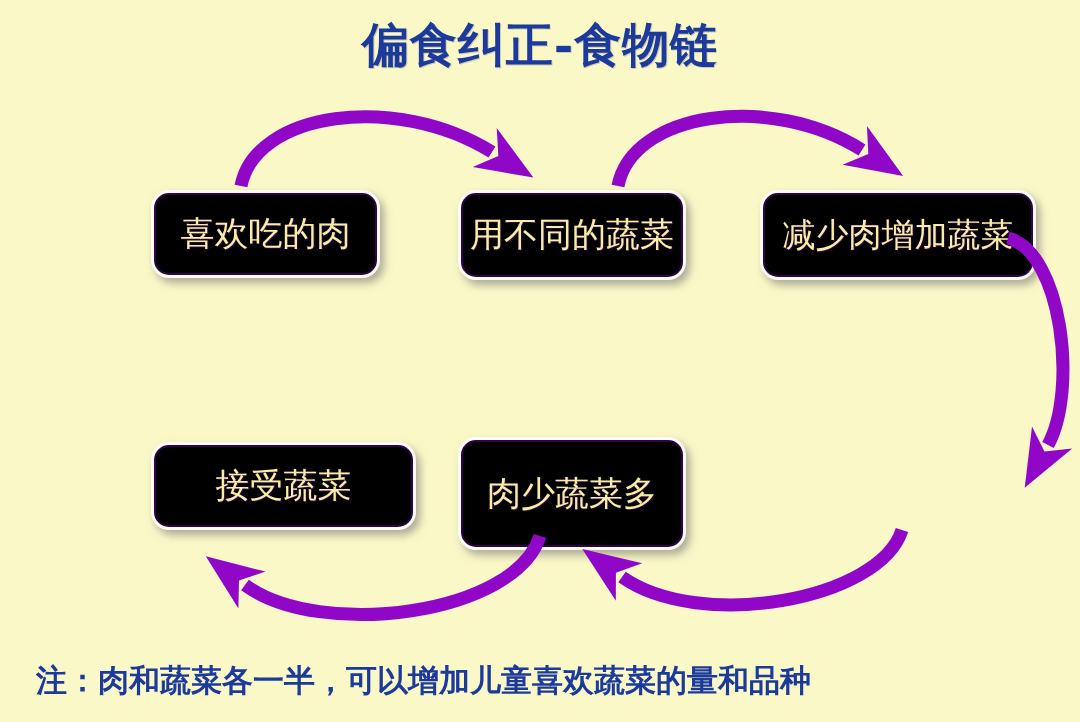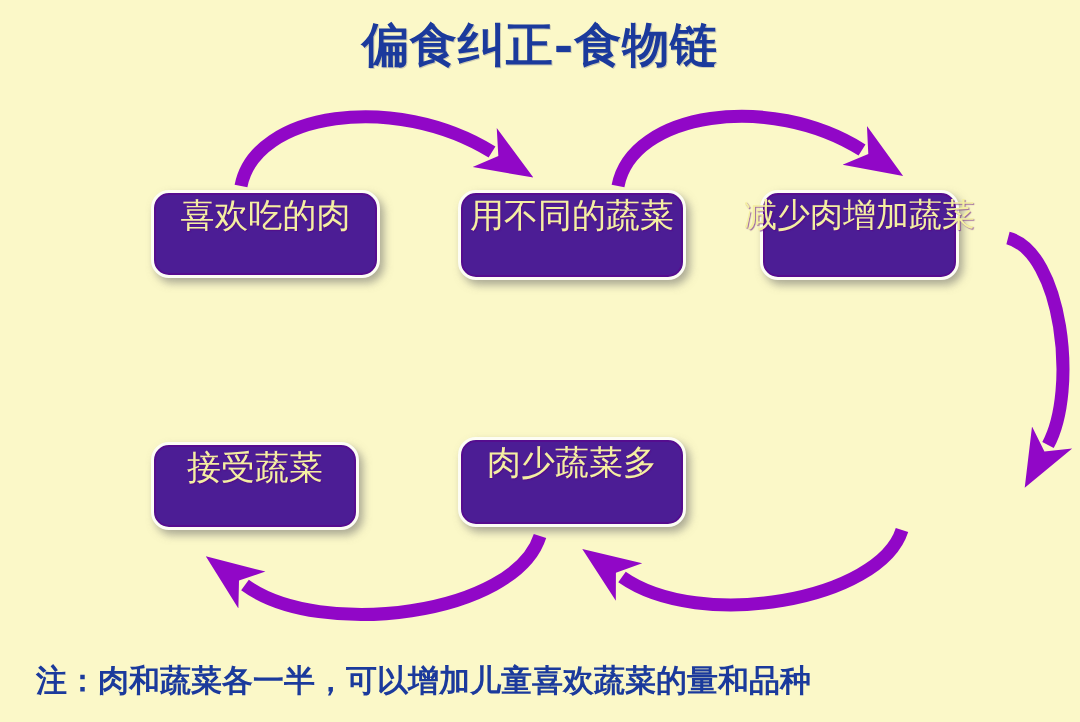--- a/index.html
+++ b/index.html
@@ -25,39 +25,40 @@
     width: 100%;
     text-align: center;
     font-size: 47px;
     font-weight: 700;
     letter-spacing: 1px;
     color: #1B3A9C;
     text-shadow: 1px 1px 0 rgba(120,120,140,0.35);
   }
   .node {
     position: absolute;
-    background: #4c1d95;
+    background: #000000;
     border: 3px solid #FDFDF4;
     border-radius: 18px;
     box-shadow: 4px 5px 8px rgba(105,105,105,0.55),
                 inset 0 0 0 2px rgba(92,0,138,0.55);
     display: flex;
+    align-items: center;
     justify-content: center;
     color: #F4EFA2;
     font-size: 34px;
     white-space: nowrap;
     text-shadow: 1px 1px 1px rgba(90,0,130,0.6);
     box-sizing: border-box;
   }
   #node-1 { left: 151px; top: 190px; width: 229px; height: 88px; }
   #node-2 { left: 458px; top: 190px; width: 228px; height: 90px; }
-  #node-3 { left: 760px; top: 190px; width: 199px; height: 90px; font-size: 33px; }
+  #node-3 { left: 760px; top: 190px; width: 276px; height: 90px; font-size: 33px; }
   #node-4 { left: 762px; top: 437px; width: 241px; height: 87px; font-size: 33px; }
-  #node-5 { left: 458px; top: 437px; width: 228px; height: 90px; }
-  #node-6 { left: 151px; top: 442px; width: 208px; height: 88px; }
+  #node-5 { left: 458px; top: 437px; width: 228px; height: 113px; }
+  #node-6 { left: 151px; top: 442px; width: 265px; height: 88px; }
   .arrow-layer {
     position: absolute;
     left: 0; top: 0;
     width: 1080px;
     height: 722px;
     z-index: 3;
     pointer-events: none;
   }
   .arrow-path {
     fill: none;

